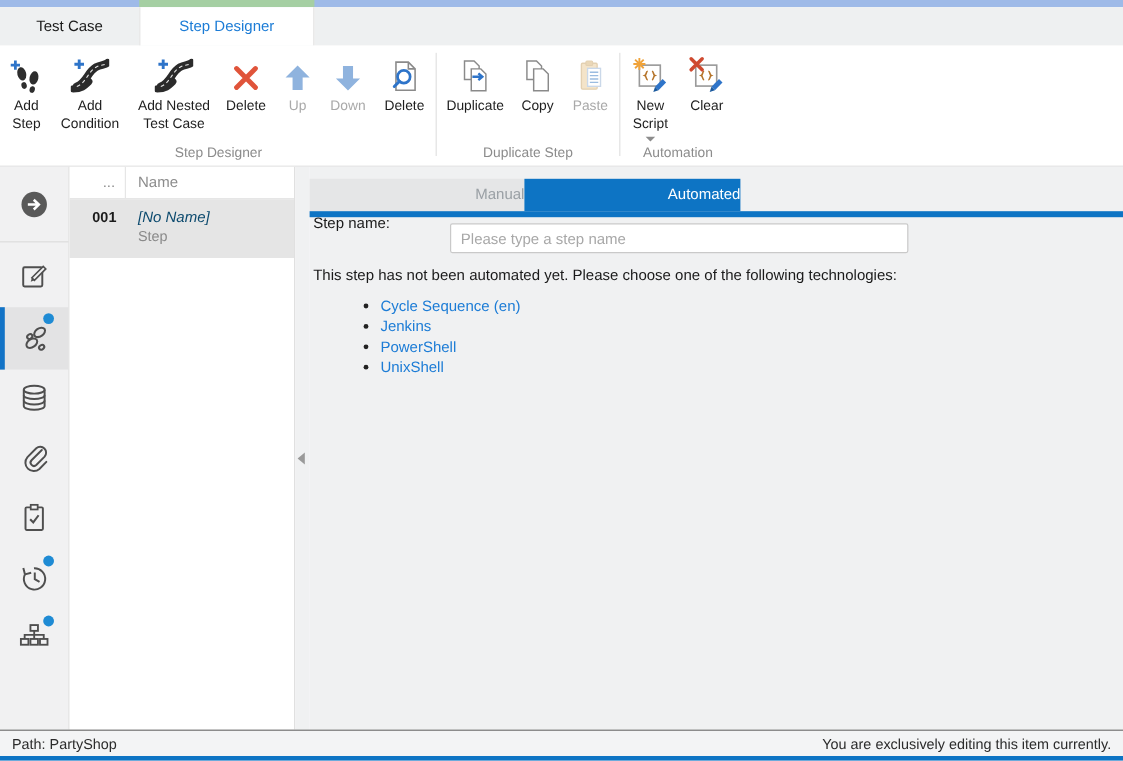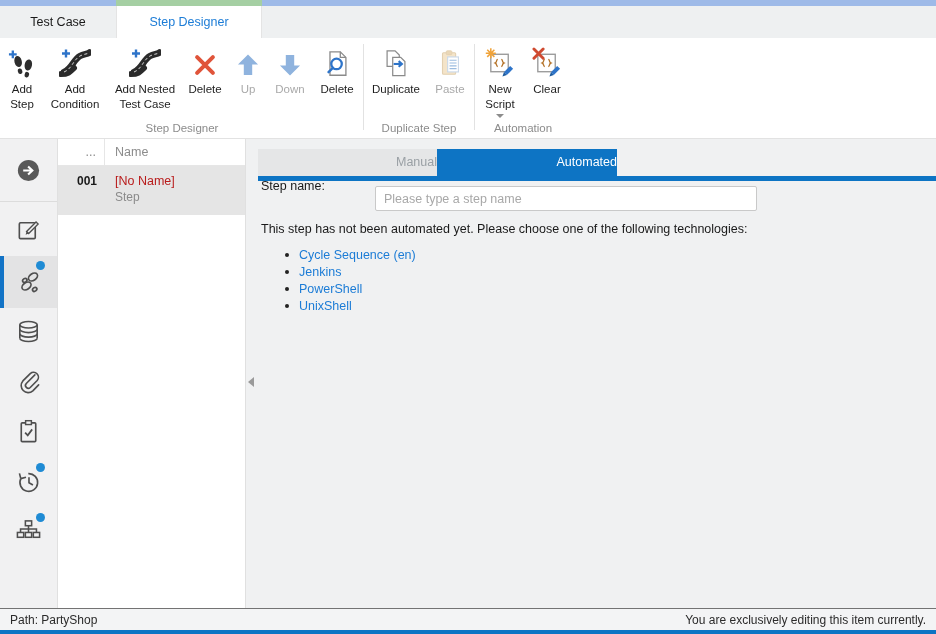--- a/index.html
+++ b/index.html
@@ -37,38 +37,38 @@
   .badge{position:absolute;top:5px;right:12px;width:9px;height:9px;border-radius:50%;background:#1f8bd4}
 
   
   #step-list{left:58px;top:139px;width:188px;height:469px;background:#fff;border-right:1px solid #e0e0e0}
   #list-header{display:flex;height:27px;border-bottom:1px solid #e6e6e6;color:#8c8c8c;font-size:12.5px}
   .hcol1{width:47px;text-align:right;padding:6px 8px 0 0;border-right:1px solid #e6e6e6}
   .hcol2{flex:1;padding:6px 0 0 10px}
   #step-row{display:flex;height:49px;background:#e5e5e5;cursor:pointer}
   .rcol1{width:47px;text-align:right;padding:8px 8px 0 0;font-weight:bold;color:#1a1a1a;font-size:12px}
   .rcol2{flex:1;padding:7px 0 0 10px}
-  .row-name{color:#b91c1c;font-size:12.5px;line-height:16px}
+  .row-name{font-style:italic;color:#0c4a6e;font-size:12.5px;line-height:16px}
   .row-type{color:#8a8a8a;font-size:12px;line-height:16px}
 
   
   #gutter{left:246px;top:139px;width:12px;height:469px;background:#f0f1f2}
   #collapse-handle{position:absolute;left:2px;top:238px;width:0;height:0;border-top:5px solid transparent;border-bottom:5px solid transparent;border-right:6px solid #9a9a9a;cursor:pointer}
 
   
   #main{left:258px;top:139px;width:678px;height:469px;background:#f0f1f2}
   .etab{position:absolute;top:10px;height:27px;line-height:27px;text-align:right;font-size:12.5px;cursor:pointer}
   #etab-manual{left:0;width:179px;background:#e5e6e7;color:#9aa0a5}
   #etab-automated{left:179px;width:180px;background:#0d74c4;color:#fff;font-weight:normal}
   #etab-underline{position:absolute;top:37px;left:0;right:0;height:5px;background:#0d74c4}
   #sn-label{position:absolute;top:40px;left:3px;font-size:12.5px;color:#1a1a1a}
   #sn-input{position:absolute;top:47px;left:117px;width:382px;height:25px;border:1px solid #c9c9c9;border-radius:2px;background:#fff;padding:0 8px;font-family:"Liberation Sans",sans-serif;font-size:12.5px;color:#333;outline:none}
   #sn-input::placeholder{color:#a8a8a8}
   #auto-message{position:absolute;top:83px;left:3px;font-size:12.5px;color:#1a1a1a}
-  #tech-list{position:absolute;top:107px;left:27px;list-style:none}
+  #tech-list{position:absolute;top:107px;left:45px;list-style:none}
   #tech-list li{height:17px;display:flex;align-items:center}
   .dot{width:4px;height:4px;border-radius:50%;background:#222;margin-right:10px;flex:none}
   .tech-link{color:#1c7cd6;font-size:12.5px;text-decoration:none;cursor:pointer}
 
   
   #status-bar{left:0;top:608px;width:936px;height:22px;background:#f3f4f5;border-top:1px solid #737373;display:flex;justify-content:space-between;align-items:center;padding:0 10px;font-size:12px;color:#2b2b2b}
   #bottom-strip{left:0;top:630px;width:936px;height:4px;background:#0d74c4}
 </style>
 </head>
 <body>
@@ -176,20 +176,29 @@
           <svg width="30" height="31" viewBox="0 0 32 32">
             <path d="M6.5,2.5 H15 L19.5,7 V19 H6.5 Z" fill="#fff" stroke="#8a8a8a" stroke-width="1.3"></path>
             <path d="M12.5,9.5 H21 L25.5,14 V29 H12.5 Z" fill="#fff" stroke="#8a8a8a" stroke-width="1.3"></path>
             <path d="M13.5,16.5 H21.5" stroke="#2e74c9" stroke-width="2.2" fill="none"></path>
             <path d="M18.8,13.5 L22.3,16.5 L18.8,19.5" fill="none" stroke="#2e74c9" stroke-width="2.2"></path>
           </svg>
         </span>
         <span class="rlabel">Duplicate</span>
       </div>
 
+      <div class="rbtn" style="width:42px">
+        <span class="ricon">
+          <svg width="30" height="31" viewBox="0 0 32 32">
+            <path d="M6.5,2.5 H15 L19.5,7 V19 H6.5 Z" fill="#fff" stroke="#8a8a8a" stroke-width="1.3"></path>
+            <path d="M12.5,9.5 H21 L25.5,14 V29 H12.5 Z" fill="#fff" stroke="#8a8a8a" stroke-width="1.3"></path>
+          </svg>
+        </span>
+        <span class="rlabel">Copy</span>
+      </div>
 
       <div class="rbtn disabled" style="width:46px">
         <span class="ricon">
           <svg width="30" height="31" viewBox="0 0 32 32" opacity="0.55">
             <rect x="8" y="4.5" width="14" height="23" rx="1" fill="#eccf9e" stroke="#cdab72" stroke-width="1.2"></rect>
             <rect x="12" y="2.5" width="6" height="4" rx="1" fill="#d9b87e" stroke="#cdab72" stroke-width="1"></rect>
             <rect x="13.5" y="9" width="11.5" height="16" fill="#fff" stroke="#9fb9d8" stroke-width="1.2"></rect>
             <path d="M15.5,12.5 H23 M15.5,15.5 H23 M15.5,18.5 H23 M15.5,21.5 H23" stroke="#4a86c8" stroke-width="1.2"></path>
           </svg>
         </span>

